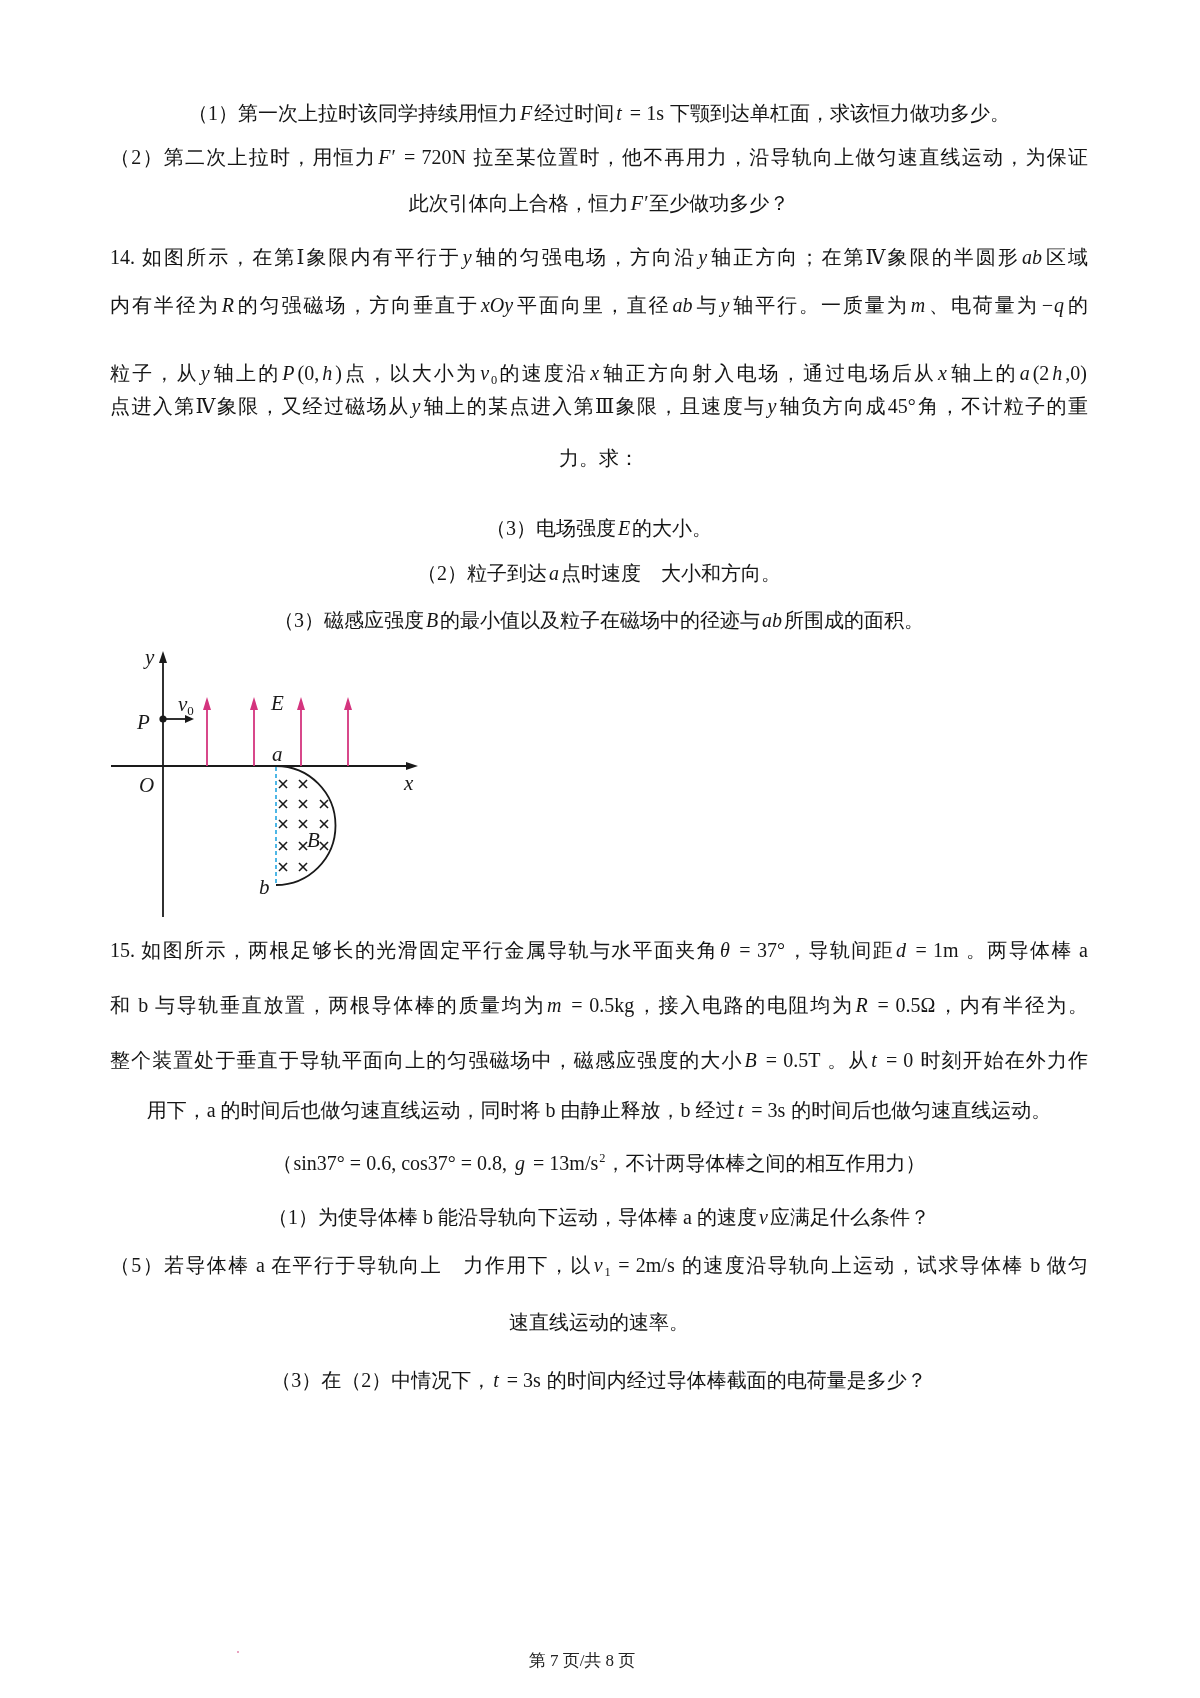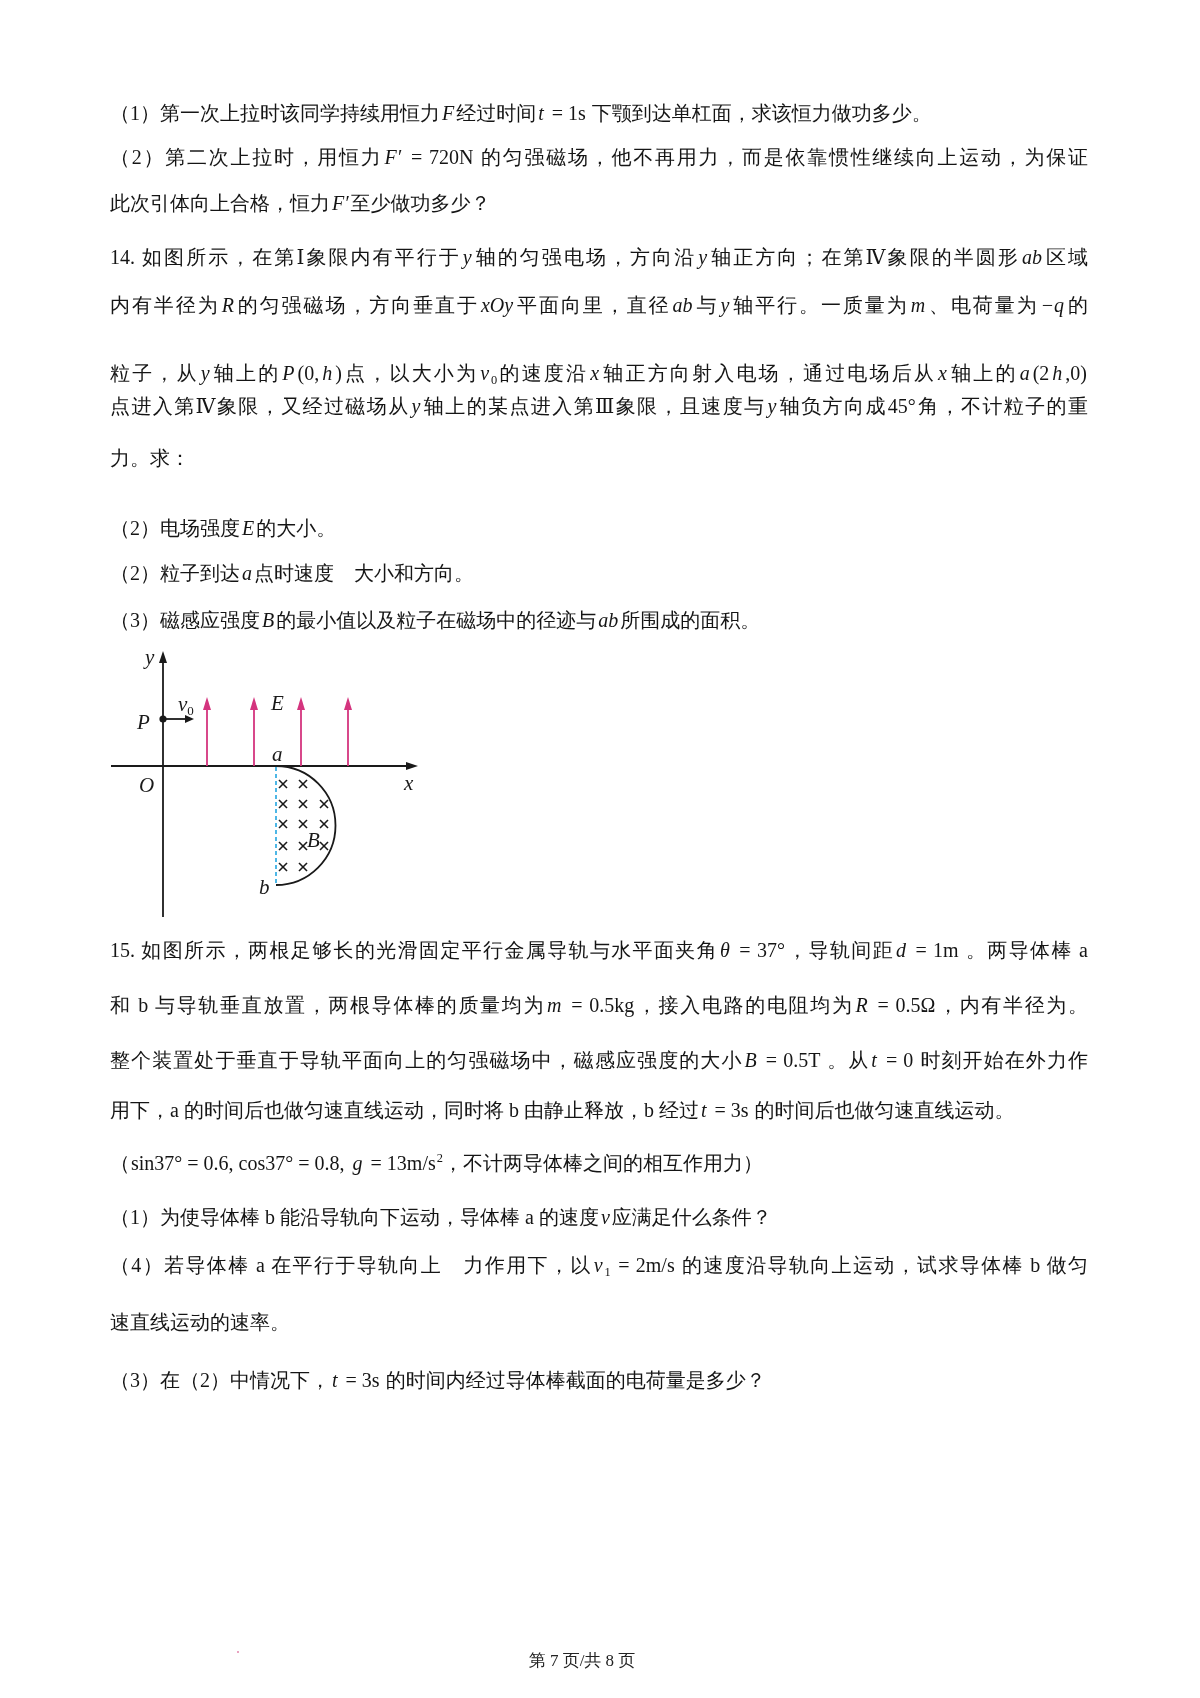--- a/index.html
+++ b/index.html
@@ -7,21 +7,21 @@
     .line {
       position: absolute;
       left: 110px;
       width: 978px;
       height: 28px;
       font-family: "Liberation Serif", "DejaVu Serif", serif;
       font-size: 20px;
       line-height: 28px;
       color: #151515;
       white-space: nowrap;
-      text-align: left;
+      text-align: center;
     }
     .line.full { text-align: justify; text-align-last: justify; }
     .s-i { font-style: italic; padding: 0 2px; }
     .s-r { padding: 0 1px; }
     .s-sub { font-size: 0.62em; vertical-align: -0.35em; }
     .s-sup { font-size: 0.62em; vertical-align: 0.65em; }
     .diagram {
       position: absolute;
       left: 100px;
       top: 640px;
@@ -51,29 +51,29 @@
       top: 1651px;
       width: 2px;
       height: 2px;
       background: #e9a3c0;
     }
   </style>
 </head>
 <body>
 
 <div class="line" style="top:99px"><span class="s-t">（1）第一次上拉时该同学持续用恒力</span><span class="s-i">F</span><span class="s-t">经过时间</span><span class="s-i">t</span><span class="s-r"> = 1s </span><span class="s-t">下颚到达单杠面，求该恒力做功多少。</span></div>
-<div class="line full" style="top:143px"><span class="s-t">（2）第二次上拉时，用恒力</span><span class="s-i">F′</span><span class="s-r"> = 720N </span><span class="s-t">的匀强磁场，他不再用力，而是依靠惯性继续向上运动，为保证</span></div>
+<div class="line full" style="top:143px"><span class="s-t">（2）第二次上拉时，用恒力</span><span class="s-i">F′</span><span class="s-r"> = 720N </span><span class="s-t">拉至某位置时，他不再用力，沿导轨向上做匀速直线运动，为保证</span></div>
 <div class="line" style="top:189px"><span class="s-t">此次引体向上合格，恒力</span><span class="s-i">F′</span><span class="s-t">至少做功多少？</span></div>
 
 <div class="line full" style="top:243px"><span class="s-t">14. 如图所示，在第Ⅰ象限内有平行于</span><span class="s-i">y</span><span class="s-t">轴的匀强电场，方向沿</span><span class="s-i">y</span><span class="s-t">轴正方向；在第Ⅳ象限的半圆形</span><span class="s-i">ab</span><span class="s-t">区域</span></div>
 <div class="line full" style="top:291px"><span class="s-t">内有半径为</span><span class="s-i">R</span><span class="s-t">的匀强磁场，方向垂直于</span><span class="s-i">xOy</span><span class="s-t">平面向里，直径</span><span class="s-i">ab</span><span class="s-t">与</span><span class="s-i">y</span><span class="s-t">轴平行。一质量为</span><span class="s-i">m</span><span class="s-t">、电荷量为</span><span class="s-i">−q</span><span class="s-t">的</span></div>
 <div class="line full" style="top:359px"><span class="s-t">粒子，从</span><span class="s-i">y</span><span class="s-t">轴上的</span><span class="s-i">P</span><span class="s-r">(0,</span><span class="s-i">h</span><span class="s-r">)</span><span class="s-t">点，以大小为</span><span class="s-i">v</span><span class="s-sub">0</span><span class="s-t">的速度沿</span><span class="s-i">x</span><span class="s-t">轴正方向射入电场，通过电场后从</span><span class="s-i">x</span><span class="s-t">轴上的</span><span class="s-i">a</span><span class="s-r">(2</span><span class="s-i">h</span><span class="s-r">,0)</span></div>
 <div class="line full" style="top:392px"><span class="s-t">点进入第Ⅳ象限，又经过磁场从</span><span class="s-i">y</span><span class="s-t">轴上的某点进入第Ⅲ象限，且速度与</span><span class="s-i">y</span><span class="s-t">轴负方向成</span><span class="s-r">45°</span><span class="s-t">角，不计粒子的重</span></div>
 <div class="line" style="top:444px"><span class="s-t">力。求：</span></div>
-<div class="line" style="top:514px"><span class="s-t">（2）电场强度</span><span class="s-i">E</span><span class="s-t">的大小。</span></div>
+<div class="line" style="top:514px"><span class="s-t">（3）电场强度</span><span class="s-i">E</span><span class="s-t">的大小。</span></div>
 <div class="line" style="top:559px"><span class="s-t">（2）粒子到达</span><span class="s-i">a</span><span class="s-t">点时速度　大小和方向。</span></div>
 <div class="line" style="top:606px"><span class="s-t">（3）磁感应强度</span><span class="s-i">B</span><span class="s-t">的最小值以及粒子在磁场中的径迹与</span><span class="s-i">ab</span><span class="s-t">所围成的面积。</span></div>
 
 <svg class="diagram" viewBox="0 0 330 290" width="330" height="290">
 
   <line x1="63" y1="277" x2="63" y2="20" stroke-width="1.8" style="stroke: rgb(26, 26, 26);"></line>
   <polygon points="63,11 59,23 67,23" style="fill: rgb(26, 26, 26);"></polygon>
   <line x1="11" y1="126" x2="308" y2="126" stroke-width="1.8" style="stroke: rgb(26, 26, 26);"></line>
   <polygon points="318,126 306,122 306,130" style="fill: rgb(26, 26, 26);"></polygon>
 
@@ -164,18 +164,18 @@
   <text x="207" y="207">B</text>
   <text x="159" y="254">b</text>
 </svg>
 
 <div class="line full" style="top:936px"><span class="s-t">15. 如图所示，两根足够长的光滑固定平行金属导轨与水平面夹角</span><span class="s-i">θ</span><span class="s-r"> = 37°</span><span class="s-t">，导轨间距</span><span class="s-i">d</span><span class="s-r"> = 1m </span><span class="s-t">。两导体棒 a</span></div>
 <div class="line full" style="top:991px"><span class="s-t">和 b 与导轨垂直放置，两根导体棒的质量均为</span><span class="s-i">m</span><span class="s-r"> = 0.5kg</span><span class="s-t">，接入电路的电阻均为</span><span class="s-i">R</span><span class="s-r"> = 0.5Ω</span><span class="s-t">，内有半径为。</span></div>
 <div class="line full" style="top:1046px"><span class="s-t">整个装置处于垂直于导轨平面向上的匀强磁场中，磁感应强度的大小</span><span class="s-i">B</span><span class="s-r"> = 0.5T </span><span class="s-t">。从</span><span class="s-i">t</span><span class="s-r"> = 0 </span><span class="s-t">时刻开始在外力作</span></div>
 <div class="line" style="top:1096px"><span class="s-t">用下，a 的时间后也做匀速直线运动，同时将 b 由静止释放，b 经过</span><span class="s-i">t</span><span class="s-r"> = 3s </span><span class="s-t">的时间后也做匀速直线运动。</span></div>
 <div class="line" style="top:1144px"><span class="s-t">（</span><span class="s-r">sin37° = 0.6, cos37° = 0.8, </span><span class="s-i">g</span><span class="s-r"> = 13m/s</span><span class="s-sup">2</span><span class="s-t">，不计两导体棒之间的相互作用力）</span></div>
 <div class="line" style="top:1203px"><span class="s-t">（1）为使导体棒 b 能沿导轨向下运动，导体棒 a 的速度</span><span class="s-i">v</span><span class="s-t">应满足什么条件？</span></div>
-<div class="line full" style="top:1251px"><span class="s-t">（4）若导体棒 a 在平行于导轨向上　力作用下，以</span><span class="s-i">v</span><span class="s-sub">1</span><span class="s-r"> = 2m/s </span><span class="s-t">的速度沿导轨向上运动，试求导体棒 b 做匀</span></div>
+<div class="line full" style="top:1251px"><span class="s-t">（5）若导体棒 a 在平行于导轨向上　力作用下，以</span><span class="s-i">v</span><span class="s-sub">1</span><span class="s-r"> = 2m/s </span><span class="s-t">的速度沿导轨向上运动，试求导体棒 b 做匀</span></div>
 <div class="line" style="top:1308px"><span class="s-t">速直线运动的速率。</span></div>
 <div class="line" style="top:1366px"><span class="s-t">（3）在（2）中情况下，</span><span class="s-i">t</span><span class="s-r"> = 3s </span><span class="s-t">的时间内经过导体棒截面的电荷量是多少？</span></div>
 
 <div class="stray-mark"></div>
 <div class="footer">第 7 页/共 8 页</div>
 
 </body></html>

